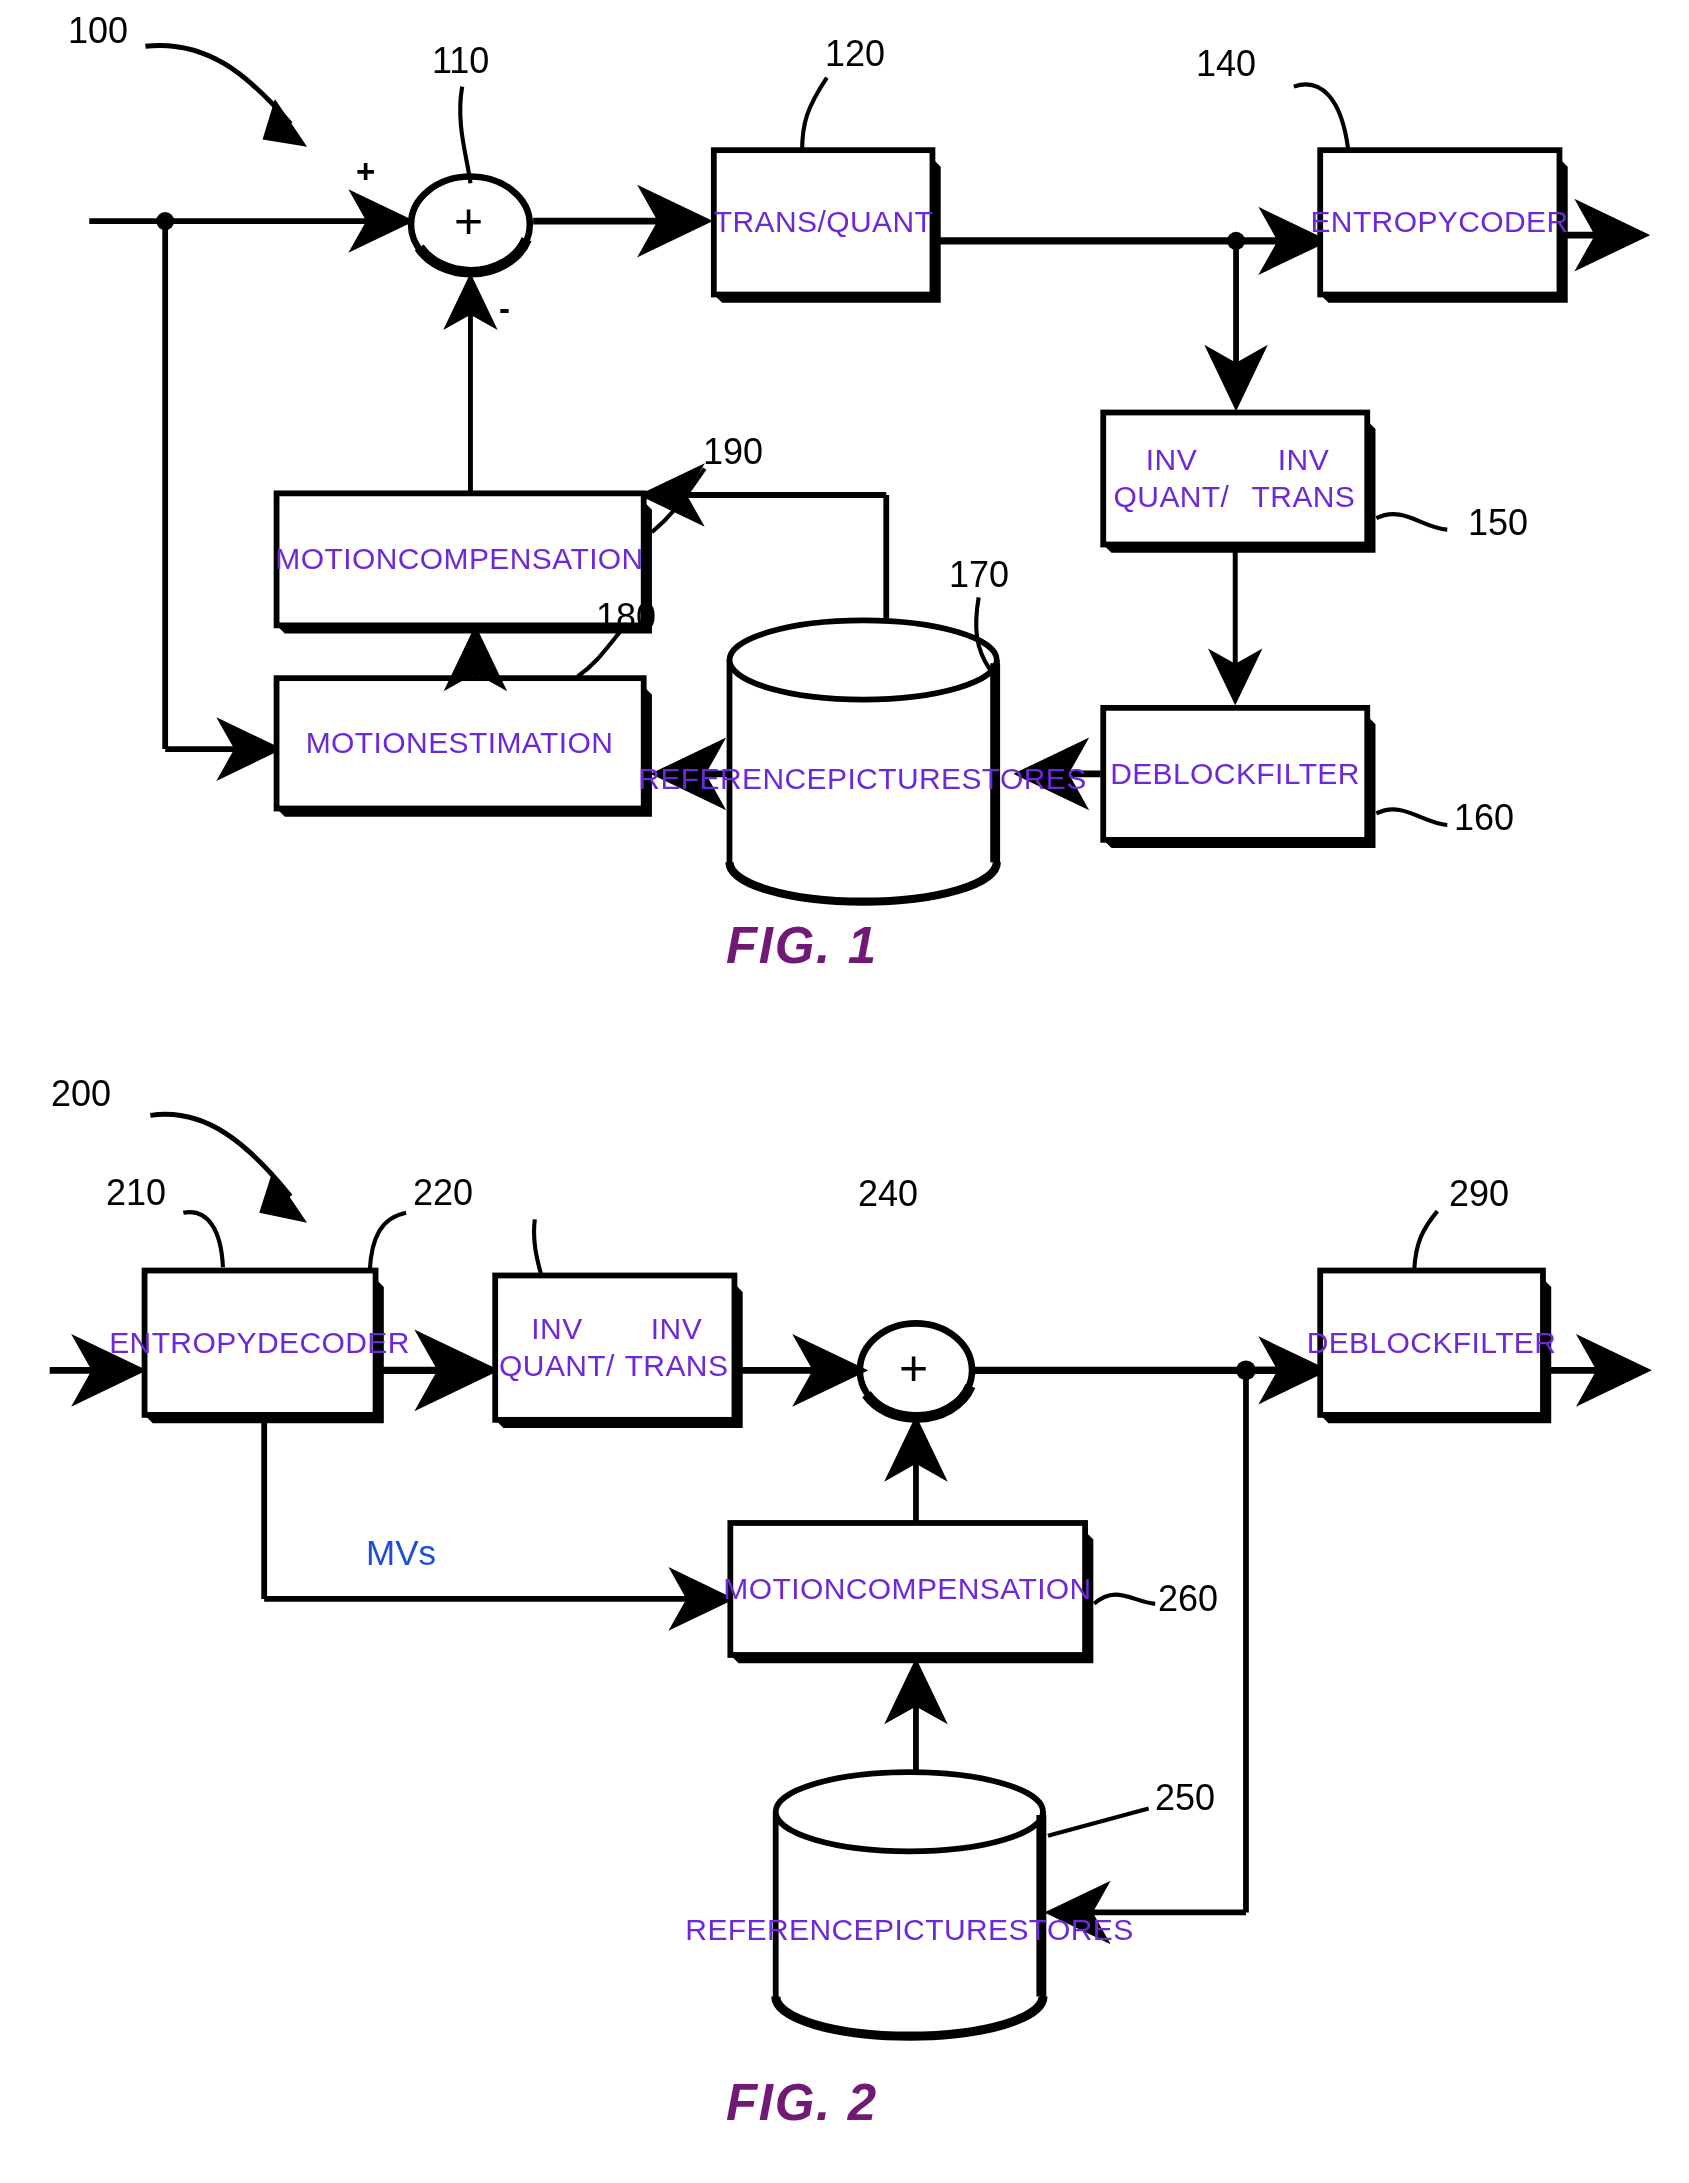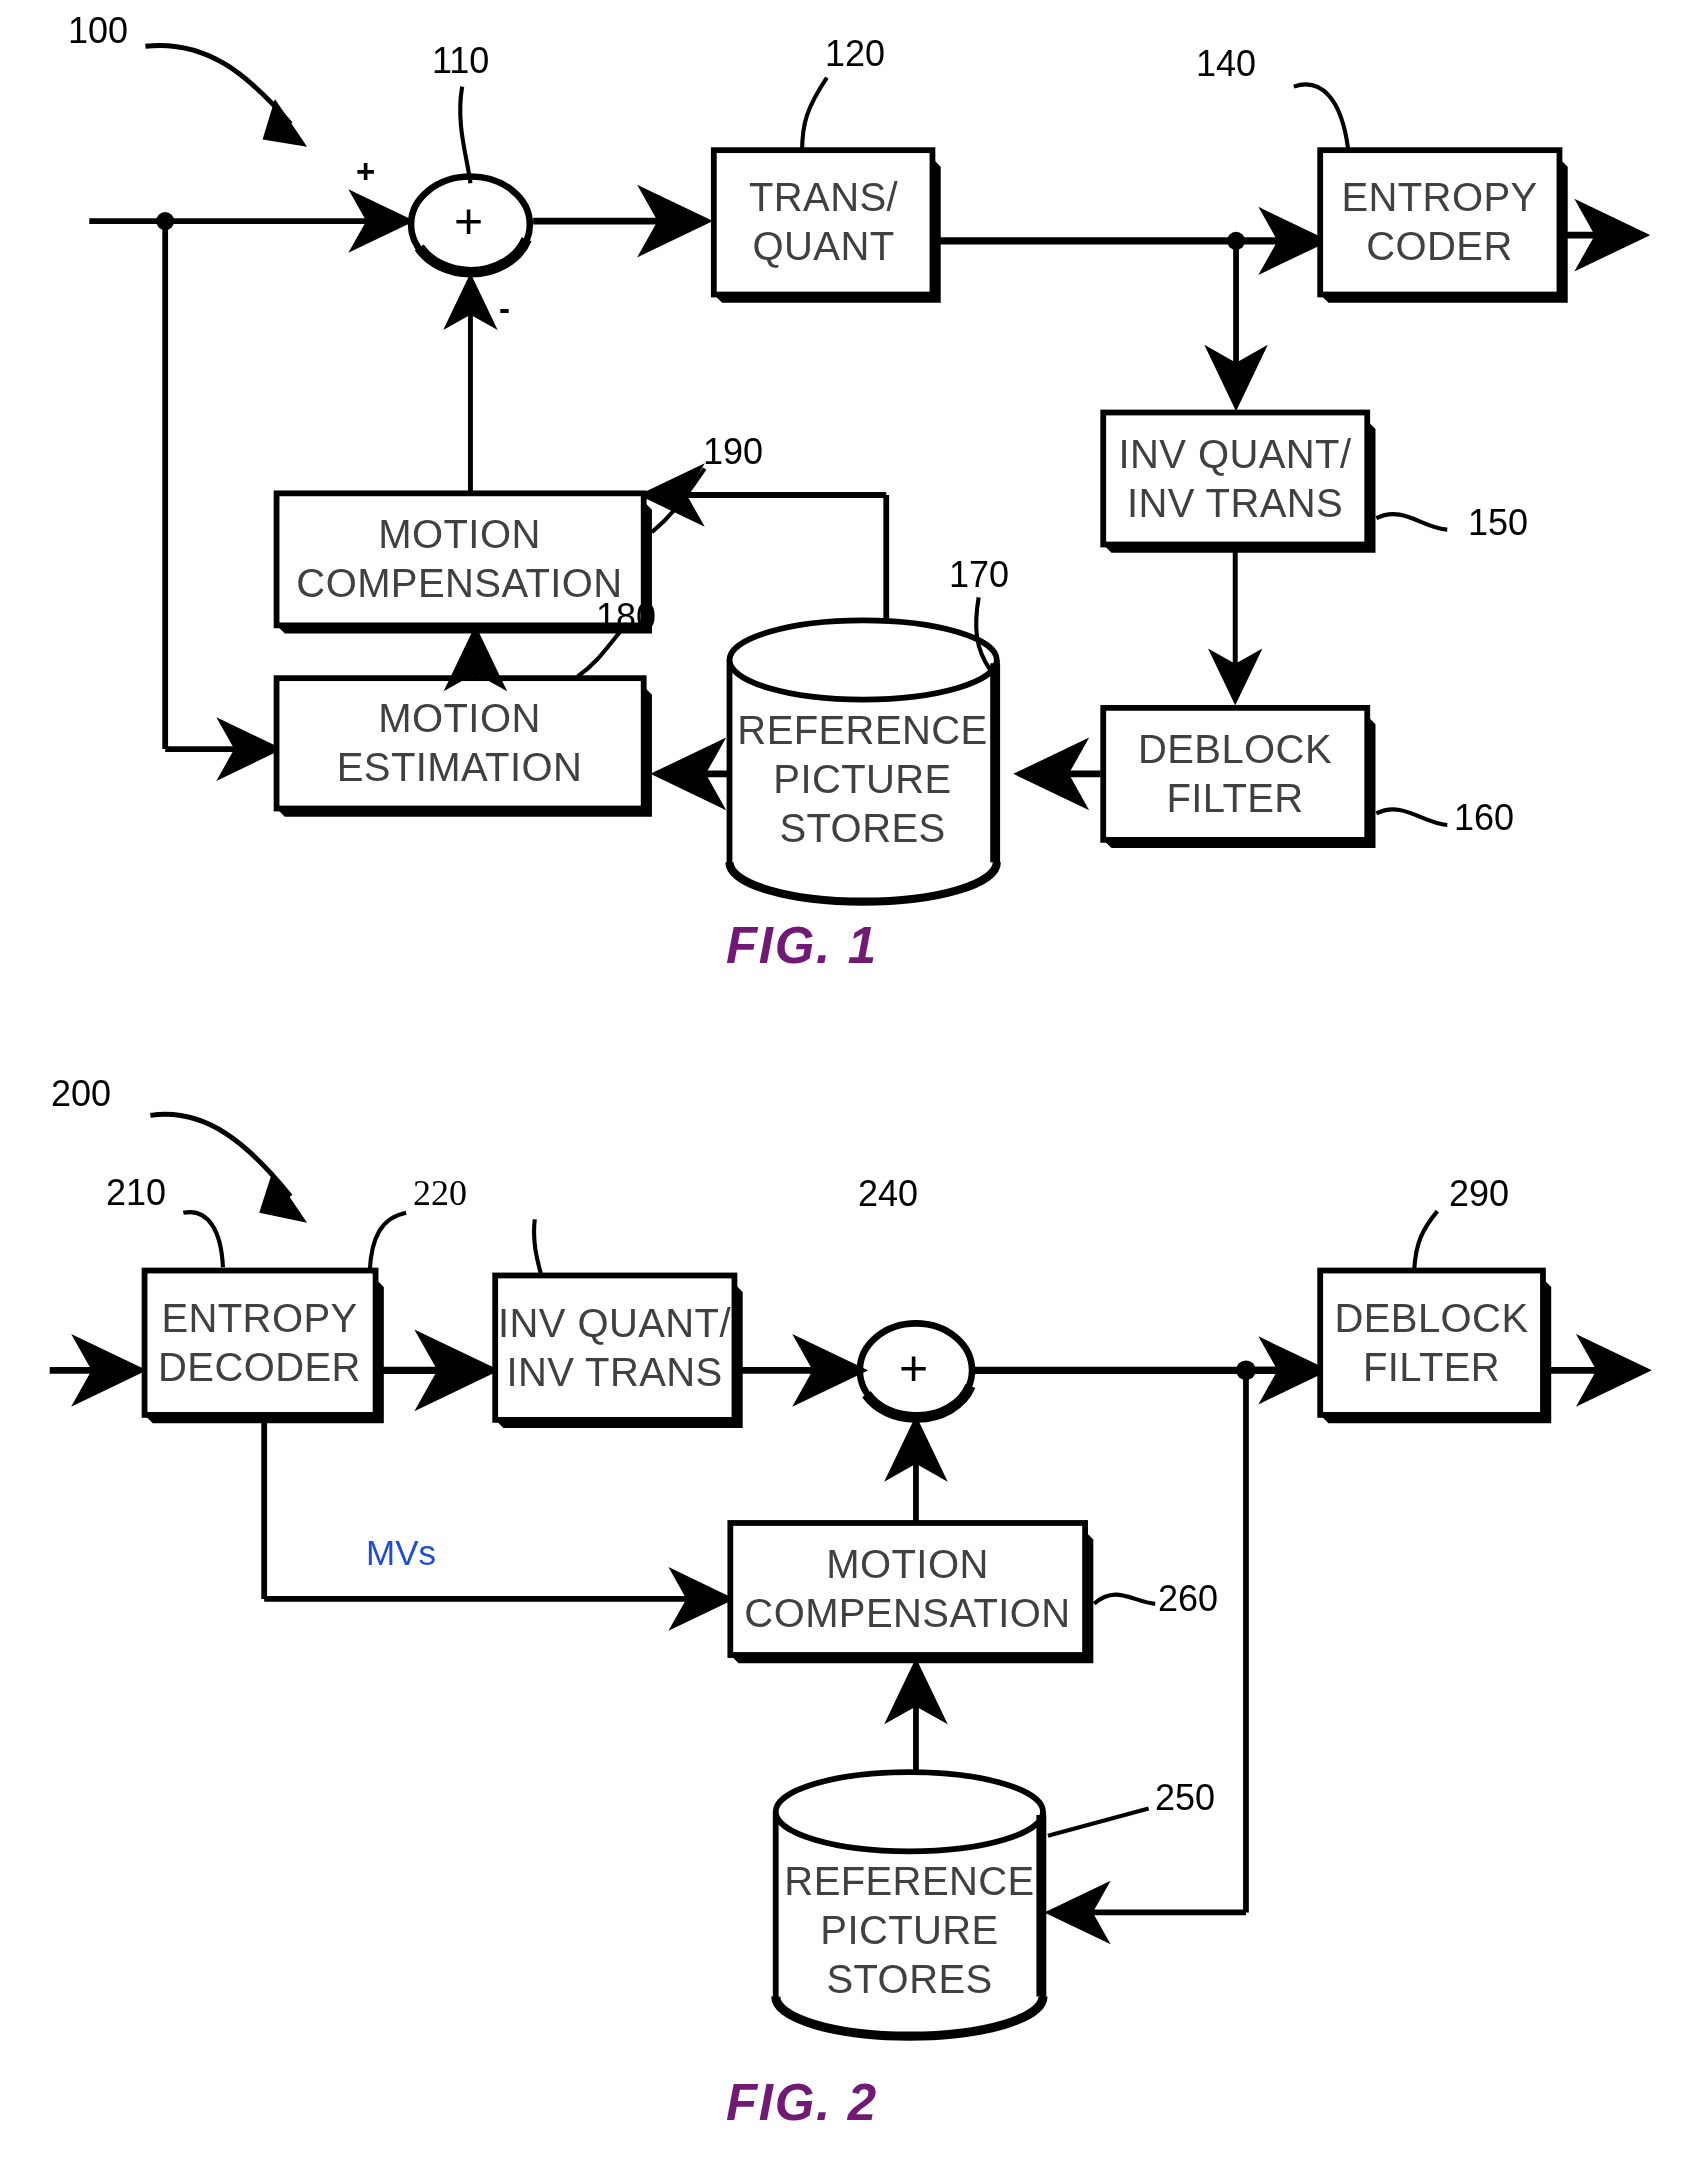--- a/index.html
+++ b/index.html
@@ -23,29 +23,29 @@
     position:absolute;
     left:0;top:0;
     width:1690px;
     height:2183px;
     display:block;
   }
   
   .boxlabel{
     position:absolute;
     display:flex;
-    flex-direction:column;
+    flex-direction:row;
     align-items:center;
     justify-content:center;
     text-align:center;
     font-family:"Liberation Sans", sans-serif;
-    font-size:40px;
+    font-size:30px;
     line-height:1.22;
     letter-spacing:0.4px;
-    color:#404040;
+    color:#6d28d9;
     pointer-events:none;
   }
   .refnum{
     position:absolute;
     font-family:"Liberation Sans", sans-serif;
     font-size:36px;
     color:#000;
     white-space:nowrap;
   }
   .signmark{
@@ -296,21 +296,21 @@
     <span>MOTION</span>
     <span>COMPENSATION</span>
   </div>
 
   <div class="figcaption" style="left:726px; top:916px;">FIG. 1</div>
 
   <div class="refnum" style="left:51px; top:1073px;">200</div>
 
   <div class="refnum" style="left:106px; top:1172px;">210</div>
 
-  <div class="refnum" style="left:413px; top:1172px;font-family:Liberation Serif, serif;">220</div>
+  <div class="refnum" style="left:413px; top:1172px;">220</div>
 
   <div class="refnum" style="left:858px; top:1173px;text-align:center;">240</div>
 
   <div class="refnum" style="left:1155px; top:1777px;">250</div>
 
   <div class="refnum" style="left:1158px; top:1578px;">260</div>
 
   <div class="refnum" style="left:1449px; top:1173px;">290</div>
 
   <div class="plusglyph" style="left:899px; top:1343px;">+</div>

